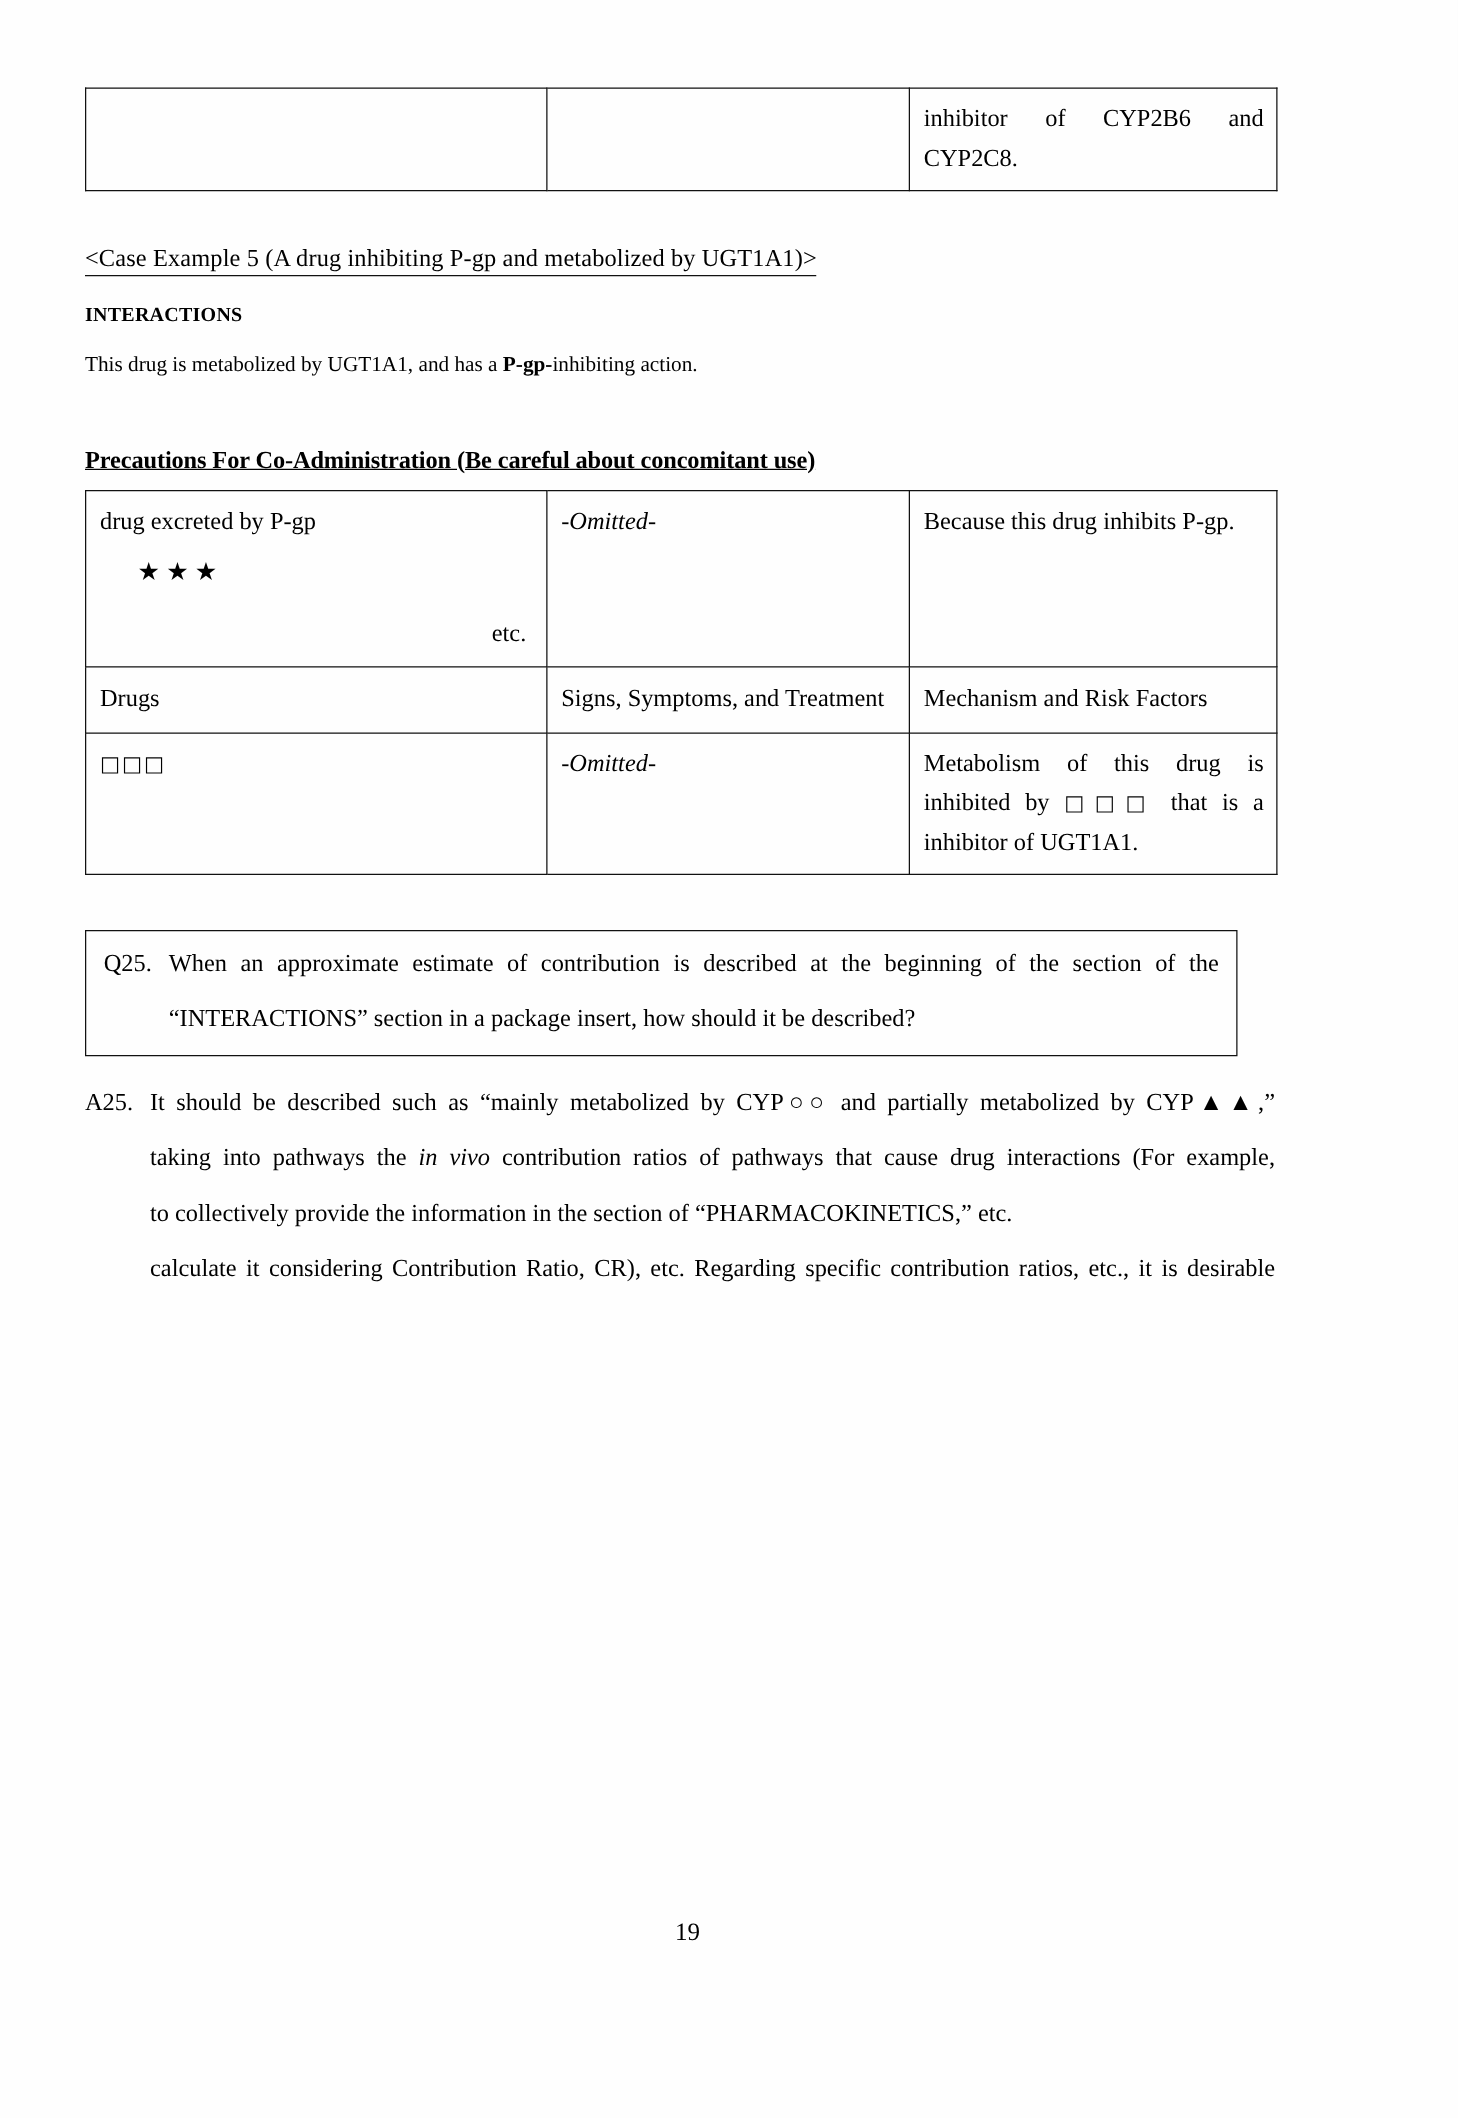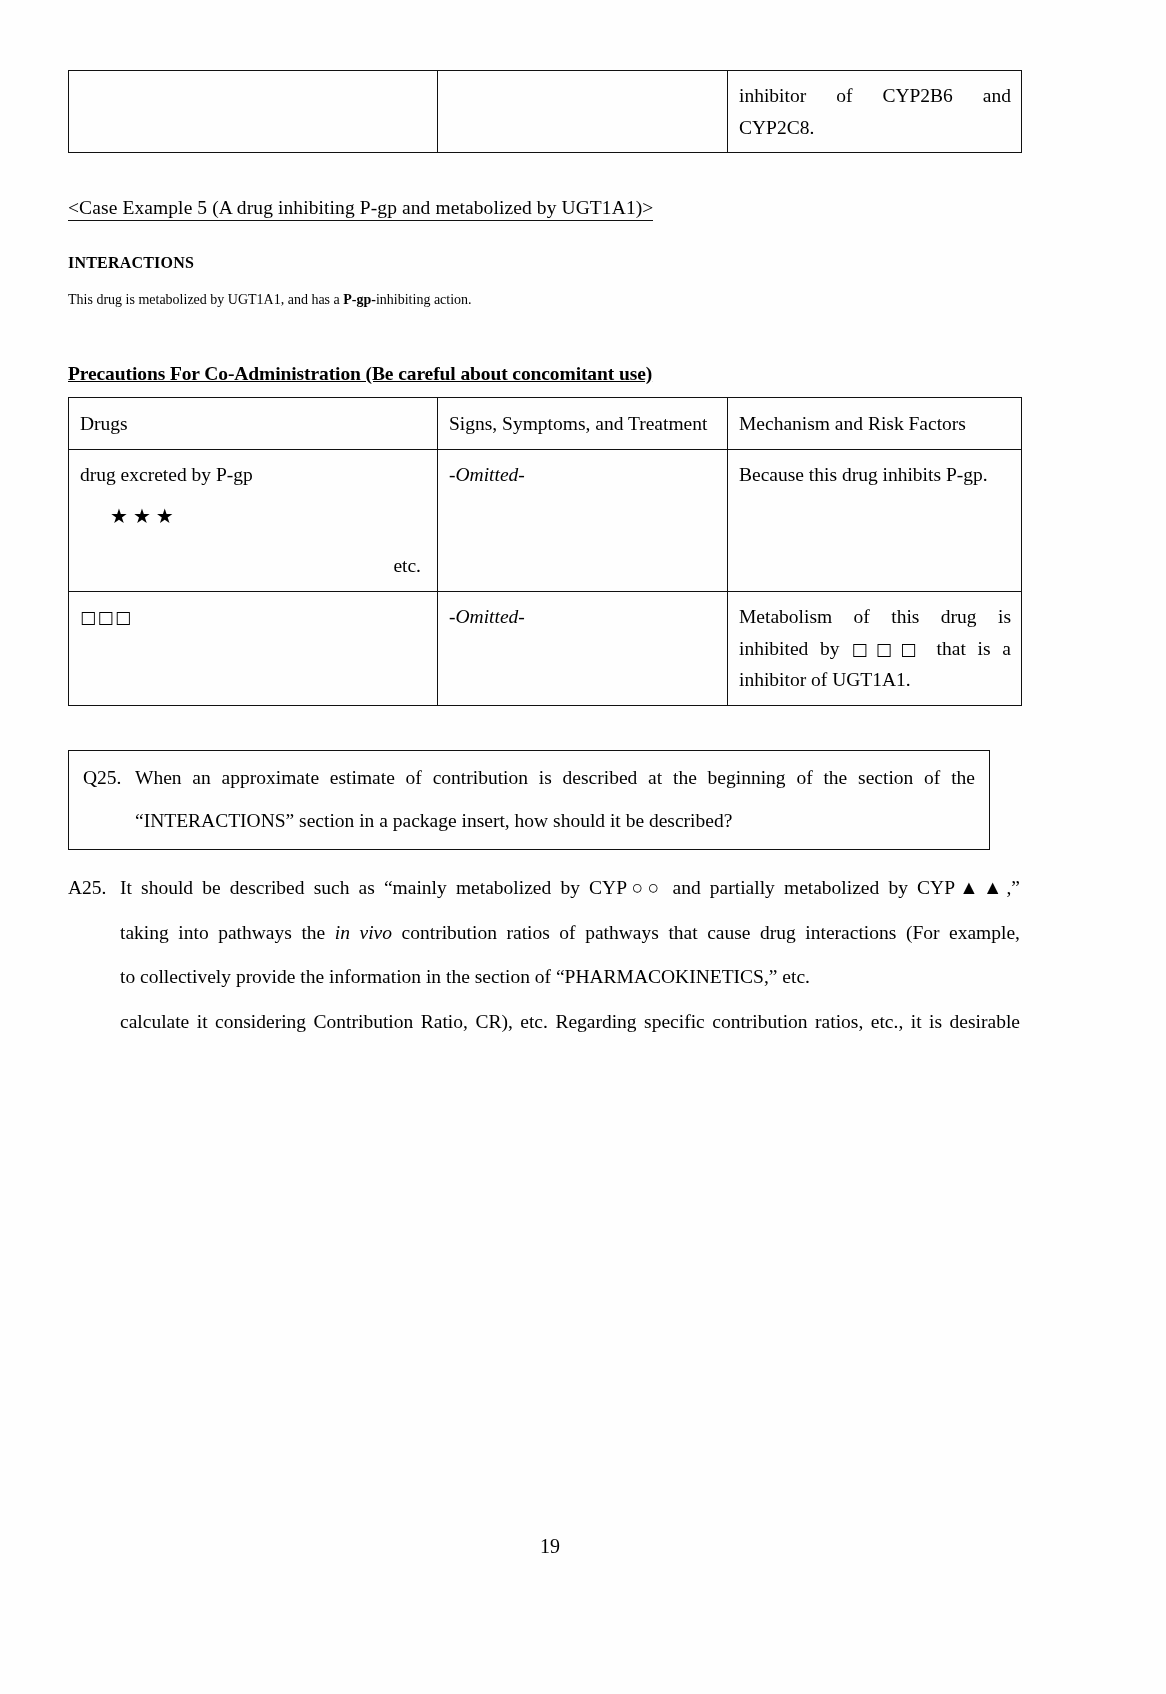--- a/index.html
+++ b/index.html
@@ -63,34 +63,34 @@
     text-align-last: justify;
   }
   .tbl-top .lastline {
     text-align: left;
     text-align-last: left;
   }
 
   
   .case-title {
     font-size: 19.5px;
-    margin: 44px 0 14px 0;
+    margin: 44px 0 4px 0;
     display: inline-block;
     border-bottom: 1.4px solid #111;
     padding-bottom: 1px;
     letter-spacing: 0.1px;
   }
   .h-interactions {
     font-size: 16px;
     font-weight: bold;
     margin: 19px 0 0 0;
     letter-spacing: 0.2px;
   }
   .p-intro {
-    font-size: 14px;
+    font-size: 17px;
     margin: 17px 0 0 0;
     line-height: 1.55;
   }
   .p-intro b { font-weight: bold; }
   .h-precautions {
     font-size: 19.5px;
     font-weight: bold;
     margin: 52px 0 12px 0;
     letter-spacing: -0.1px;
     text-decoration: underline;
@@ -213,34 +213,34 @@
 
       <div class="h-interactions">INTERACTIONS</div>
 
       <p class="p-intro"><span>This drug is metabolized by UGT1A1, and has a </span><b>P-gp-</b><span>inhibiting action.</span></p>
 
       <div class="h-precautions">Precautions For Co-Administration (Be careful about concomitant use)</div>
 
       <table class="doc-table tbl-main">
         <tbody>
             <tr>
-          <td class="col-a cell-head">Drugs</td>
-          <td class="col-b cell-head">Signs, Symptoms, and Treatment</td>
-          <td class="col-c cell-head">Mechanism and Risk Factors</td>
-        </tr>
-        <tr>
           <td class="col-a cell-r1-a">
             <span>drug excreted by P-gp</span>
             <span class="stars">★★★</span>
             <span class="etc">etc.</span>
           </td>
           <td class="col-b">
             <span class="omitted">-Omitted-</span>
           </td>
           <td class="col-c">Because this drug inhibits P-gp.</td>
+        </tr>
+        <tr>
+          <td class="col-a cell-head">Drugs</td>
+          <td class="col-b cell-head">Signs, Symptoms, and Treatment</td>
+          <td class="col-c cell-head">Mechanism and Risk Factors</td>
         </tr>
         <tr>
           <td class="col-a cell-r2-a">
             <span class="boxes">□□□</span>
           </td>
           <td class="col-b">
             <span class="omitted">-Omitted-</span>
           </td>
           <td class="col-c justify-cell">
             <div class="justify-cell">Metabolism of this drug is</div>

